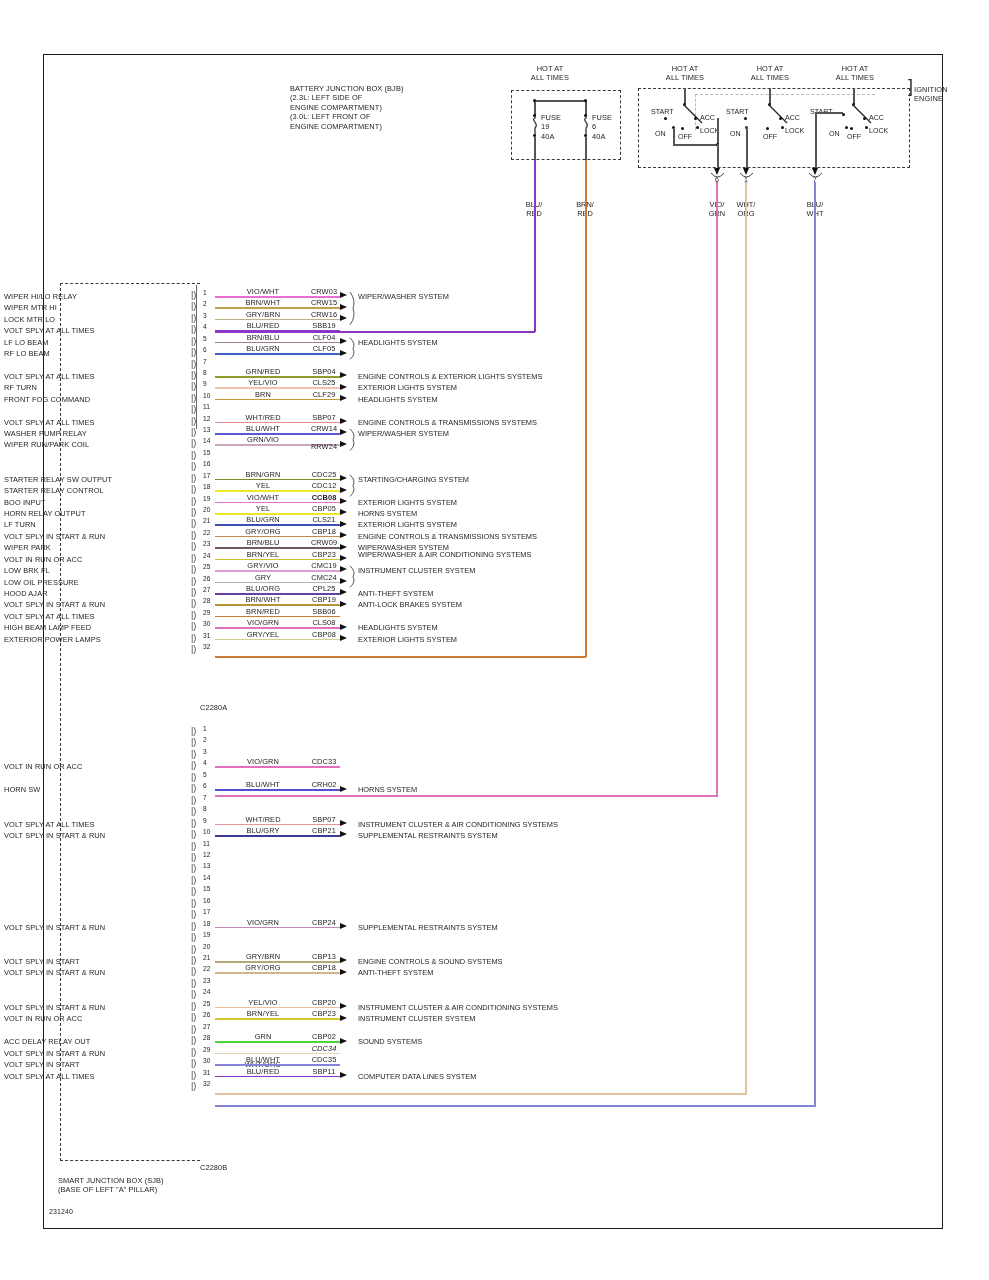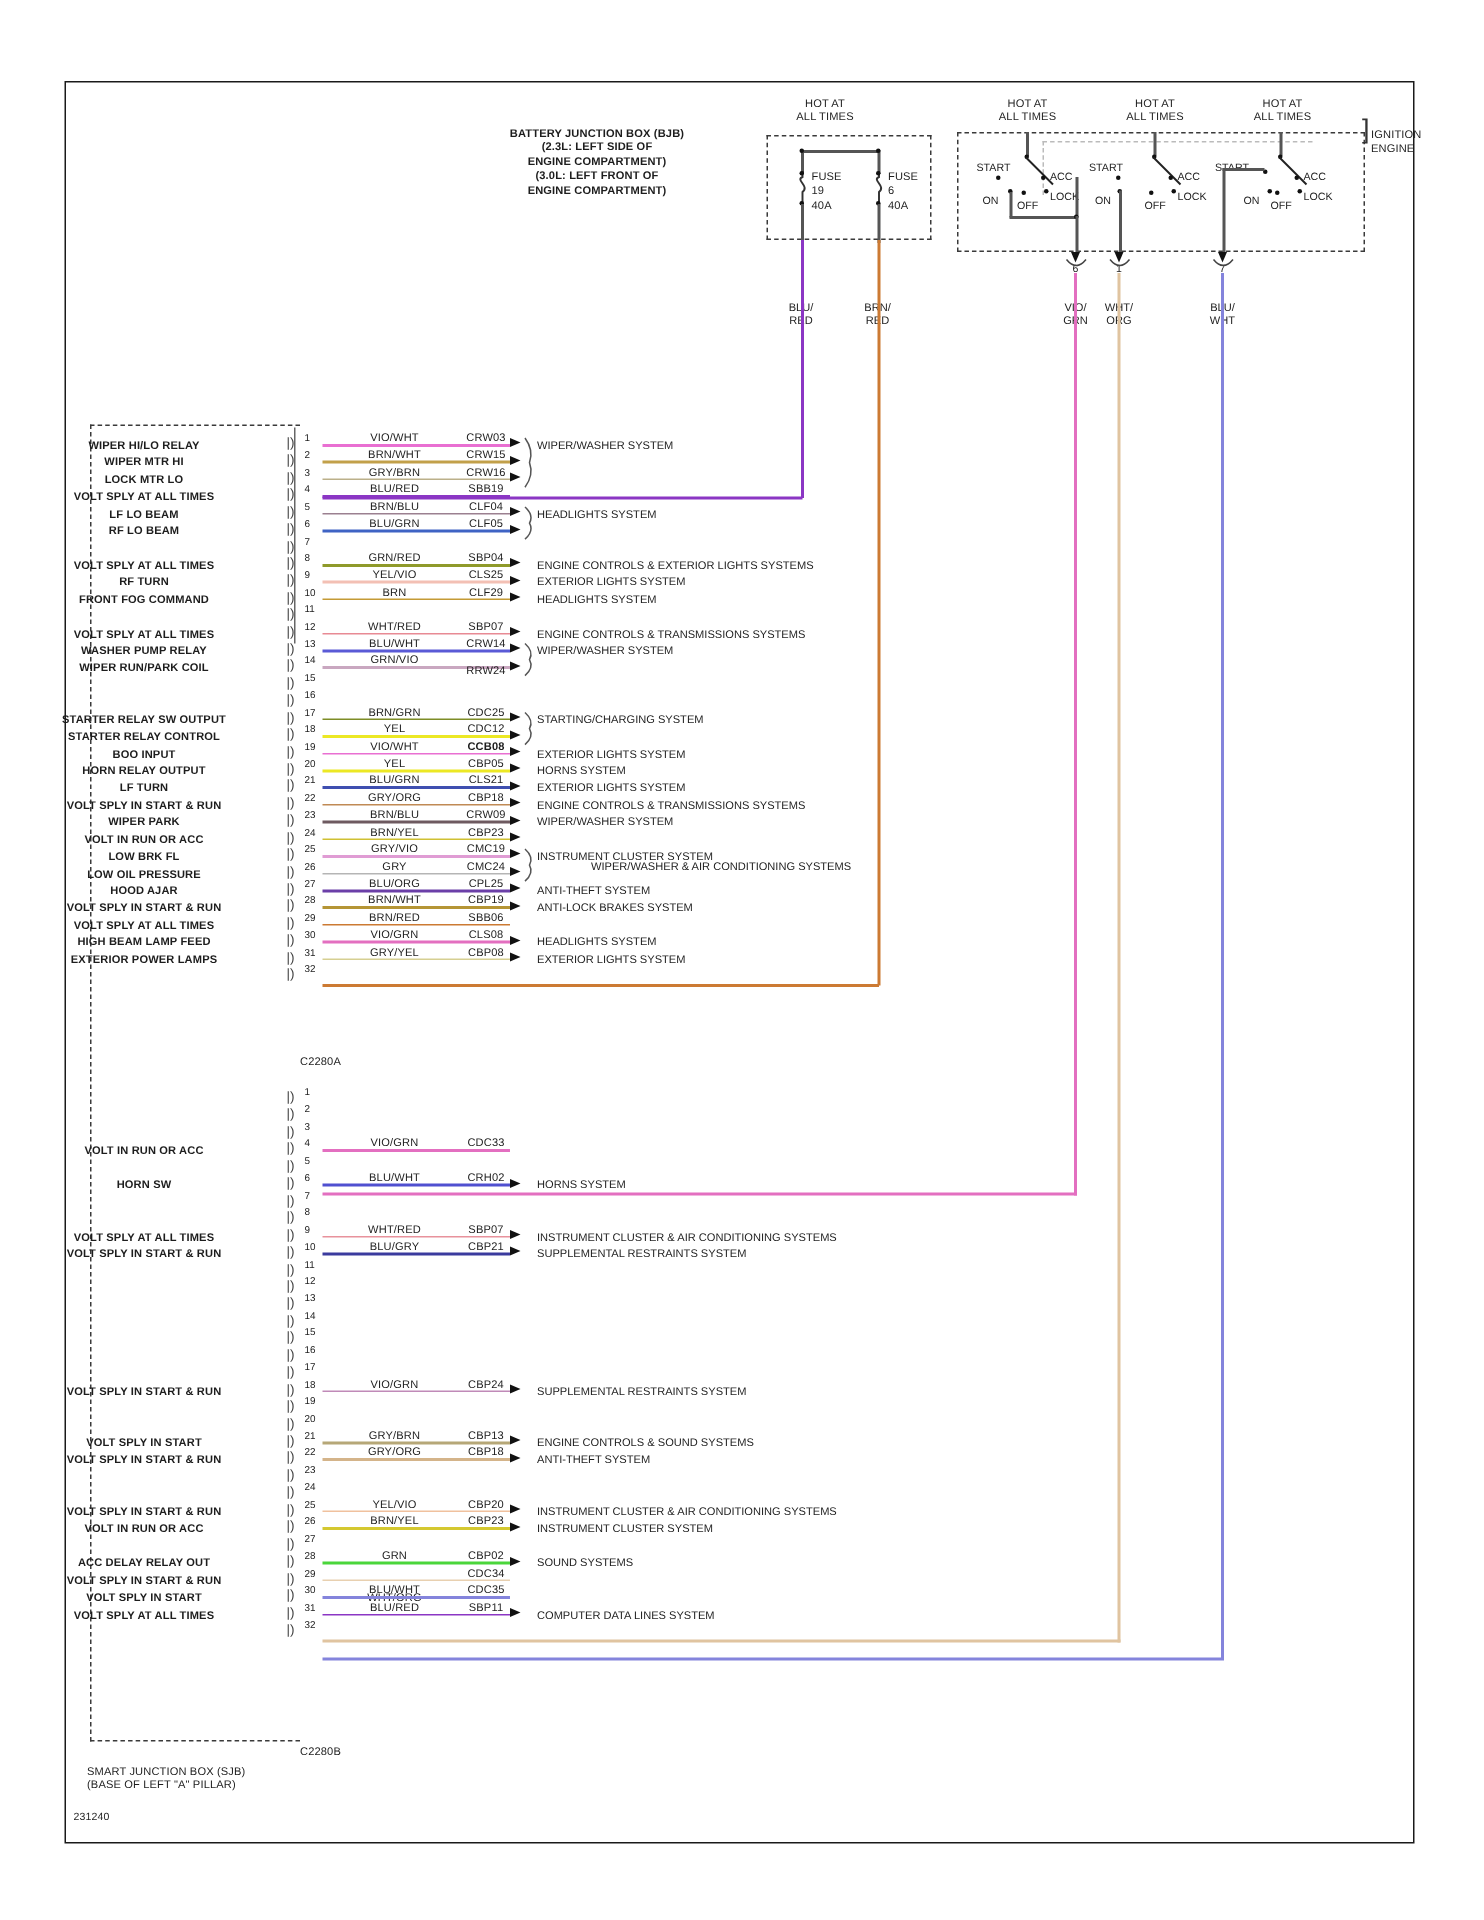--- a/index.html
+++ b/index.html
@@ -1,21 +1,21 @@
 <!DOCTYPE html>
 <html><head>
 <meta charset="utf-8">
 <style>
   html,body{margin:0;padding:0;background:#ffffff;}
   body{font-family:"Liberation Sans", sans-serif;}
   #page{position:relative;width:989px;height:1280px;background:#fff;overflow:hidden;}
   #frame{position:absolute;left:43px;top:54px;width:900px;height:1175px;border:1.5px solid #1a1a1a;box-sizing:border-box;}
   .t{position:absolute;font-size:7.4px;color:#1d1d1d;white-space:nowrap;letter-spacing:.1px;line-height:9.4px;}
   .tc{text-align:center;}
-  .tr{text-align:center;font-weight:bold;}
+  .tr{text-align:left;}
   .hseg{position:absolute;height:1.6px;}
   .vseg{position:absolute;width:1.6px;}
   .blk{background:#555;}
   .dashbox{position:absolute;border:1.3px dashed #3a3a3a;box-sizing:border-box;}
   .dot{position:absolute;width:3.4px;height:3.4px;border-radius:50%;background:#111;}
   .arrow{position:absolute;width:0;height:0;border-left:7px solid #111;border-top:3.6px solid transparent;border-bottom:3.6px solid transparent;}
   .pinlbl{position:absolute;font-size:6.6px;color:#1d1d1d;}
   .pinbr{position:absolute;font-size:9px;color:#444;line-height:8px;}
   .wname{position:absolute;font-size:7.4px;color:#1d1d1d;text-align:center;}
   .sysl{position:absolute;font-size:7.4px;color:#1d1d1d;white-space:nowrap;}
@@ -390,21 +390,21 @@
       <div class="t tc" style="left:298px;top:538.24px;width:52px;">CRW09</div>
       <div class="arrow" style="left:340px;top:543.64px;"></div>
       <div class="sysl" style="left:358px;top:543.24px;">WIPER/WASHER SYSTEM</div>
       <div class="pinbr" style="left:191px;top:553.6600000000001px;">|)</div>
       <div class="pinlbl" style="left:203px;top:551.6600000000001px;">24</div>
       <div class="t tr" style="left:4px;top:554.6600000000001px;width:184px;">VOLT IN RUN OR ACC</div>
       <div class="hseg" style="left:215px;top:558.6600000000001px;width:125px;background:#cfc032;"></div>
       <div class="t tc" style="left:232px;top:549.6600000000001px;width:62px;">BRN/YEL</div>
       <div class="t tc" style="left:298px;top:549.6600000000001px;width:52px;">CBP23</div>
       <div class="arrow" style="left:340px;top:555.0600000000001px;"></div>
-      <div class="sysl" style="left:358px;top:573px;margin-left:36px;">WIPER/WASHER &amp; AIR CONDITIONING SYSTEMS</div>
+      <div class="sysl" style="left:358px;top:550px;">WIPER/WASHER &amp; AIR CONDITIONING SYSTEMS</div>
       <div class="pinbr" style="left:191px;top:565.0799999999999px;">|)</div>
       <div class="pinlbl" style="left:203px;top:563.0799999999999px;">25</div>
       <div class="t tr" style="left:4px;top:566.0799999999999px;width:184px;">LOW BRK FL</div>
       <div class="hseg" style="left:215px;top:570.0799999999999px;width:125px;background:#e09cd4;"></div>
       <div class="t tc" style="left:232px;top:561.0799999999999px;width:62px;">GRY/VIO</div>
       <div class="t tc" style="left:298px;top:561.0799999999999px;width:52px;">CMC19</div>
       <div class="arrow" style="left:340px;top:566.4799999999999px;"></div>
       <div class="sysl" style="left:358px;top:566.0799999999999px;">INSTRUMENT CLUSTER SYSTEM</div>
       <div class="pinbr" style="left:191px;top:576.5px;">|)</div>
       <div class="pinlbl" style="left:203px;top:574.5px;">26</div>
@@ -567,21 +567,21 @@
       <div class="hseg" style="left:215px;top:1041.15px;width:125px;background:#4ad63a;"></div>
       <div class="t tc" style="left:232px;top:1032.15px;width:62px;">GRN</div>
       <div class="t tc" style="left:298px;top:1032.15px;width:52px;">CBP02</div>
       <div class="arrow" style="left:340px;top:1037.5500000000002px;"></div>
       <div class="sysl" style="left:358px;top:1037.15px;">SOUND SYSTEMS</div>
       <div class="pinbr" style="left:191px;top:1047.6px;">|)</div>
       <div class="pinlbl" style="left:203px;top:1045.6px;">29</div>
       <div class="t tr" style="left:4px;top:1048.6px;width:184px;">VOLT SPLY IN START &amp; RUN</div>
       <div class="hseg" style="left:215px;top:1052.6px;width:125px;background:#e8d0b0;"></div>
       <div class="t tc" style="left:232px;top:1060px;width:62px;">WHT/ORG</div>
-      <div class="t tc" style="left:298px;top:1043.6px;width:52px;">CDC34</div>
+      <div class="t tc" style="left:298px;top:1043.6px;width:52px;font-style:italic;">CDC34</div>
       <div class="pinbr" style="left:191px;top:1059.05px;">|)</div>
       <div class="pinlbl" style="left:203px;top:1057.05px;">30</div>
       <div class="t tr" style="left:4px;top:1060.05px;width:184px;">VOLT SPLY IN START</div>
       <div class="hseg" style="left:215px;top:1064.05px;width:125px;background:#8484dc;"></div>
       <div class="t tc" style="left:232px;top:1055.05px;width:62px;">BLU/WHT</div>
       <div class="t tc" style="left:298px;top:1055.05px;width:52px;">CDC35</div>
       <div class="pinbr" style="left:191px;top:1070.5px;">|)</div>
       <div class="pinlbl" style="left:203px;top:1068.5px;">31</div>
       <div class="t tr" style="left:4px;top:1071.5px;width:184px;">VOLT SPLY AT ALL TIMES</div>
       <div class="hseg" style="left:215px;top:1075.5px;width:125px;background:#8b36c4;"></div>

